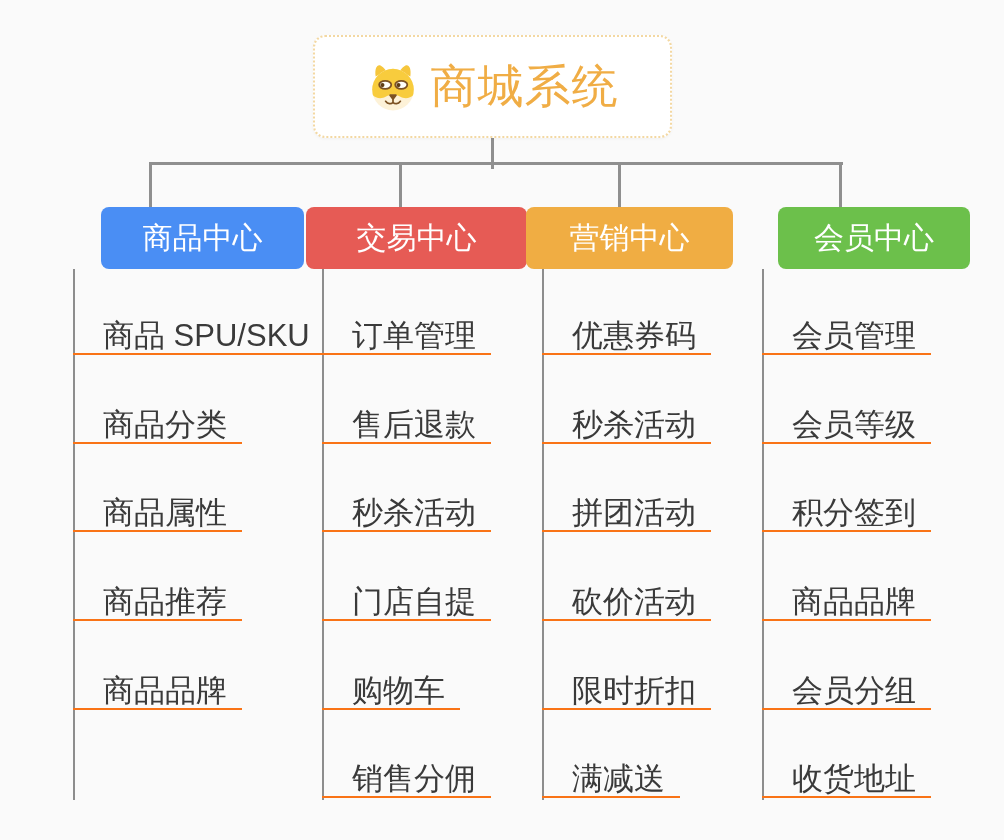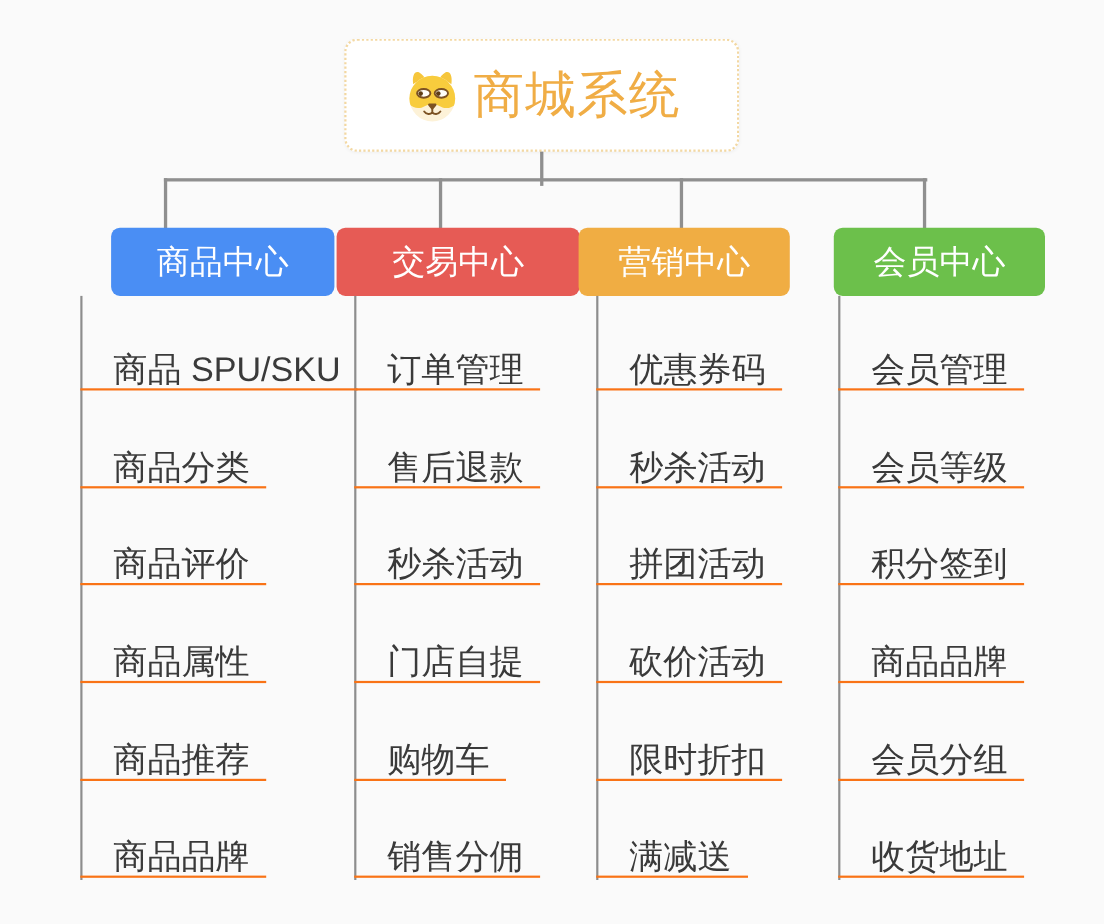--- a/index.html
+++ b/index.html
@@ -58,22 +58,22 @@
     display: flex;
     align-items: center;
     justify-content: center;
     color: #ffffff;
     font-size: 30px;
     white-space: nowrap;
     cursor: default;
   }
   .branch-0 .branch-node { left: 57px;  width: 203px; margin-left: 44px; }
   .branch-1 .branch-node { left: 306px; width: 221px; }
-  .branch-2 .branch-node { left: 526px; width: 192px; }
-  .branch-3 .branch-node { left: 758px; width: 192px; text-align: center; }
+  .branch-2 .branch-node { left: 526px; width: 207px; }
+  .branch-3 .branch-node { left: 778px; width: 192px; text-align: center; }
 
   
   .descender {
     position: absolute;
     top: 269px;
     width: 2px;
     height: 531px;
     background: #8d8d8d;
   }
   .branch-0 .descender, .branch-0 .sub-list { left: 73px; }
@@ -137,23 +137,20 @@
     </div>
     <div class="descender"></div>
     <div class="sub-list">
       <div class="sub-wrap">
           <div class="sub-item">商品 SPU/SKU</div>
         </div>
       <div class="sub-wrap">
           <div class="sub-item">商品分类</div>
         </div>
       <div class="sub-wrap">
-          <div class="sub-item">商品评价</div>
-        </div>
-      <div class="sub-wrap">
           <div class="sub-item">商品属性</div>
         </div>
       <div class="sub-wrap">
           <div class="sub-item">商品推荐</div>
         </div>
       <div class="sub-wrap">
           <div class="sub-item">商品品牌</div>
         </div>
     </div>
   </div>

